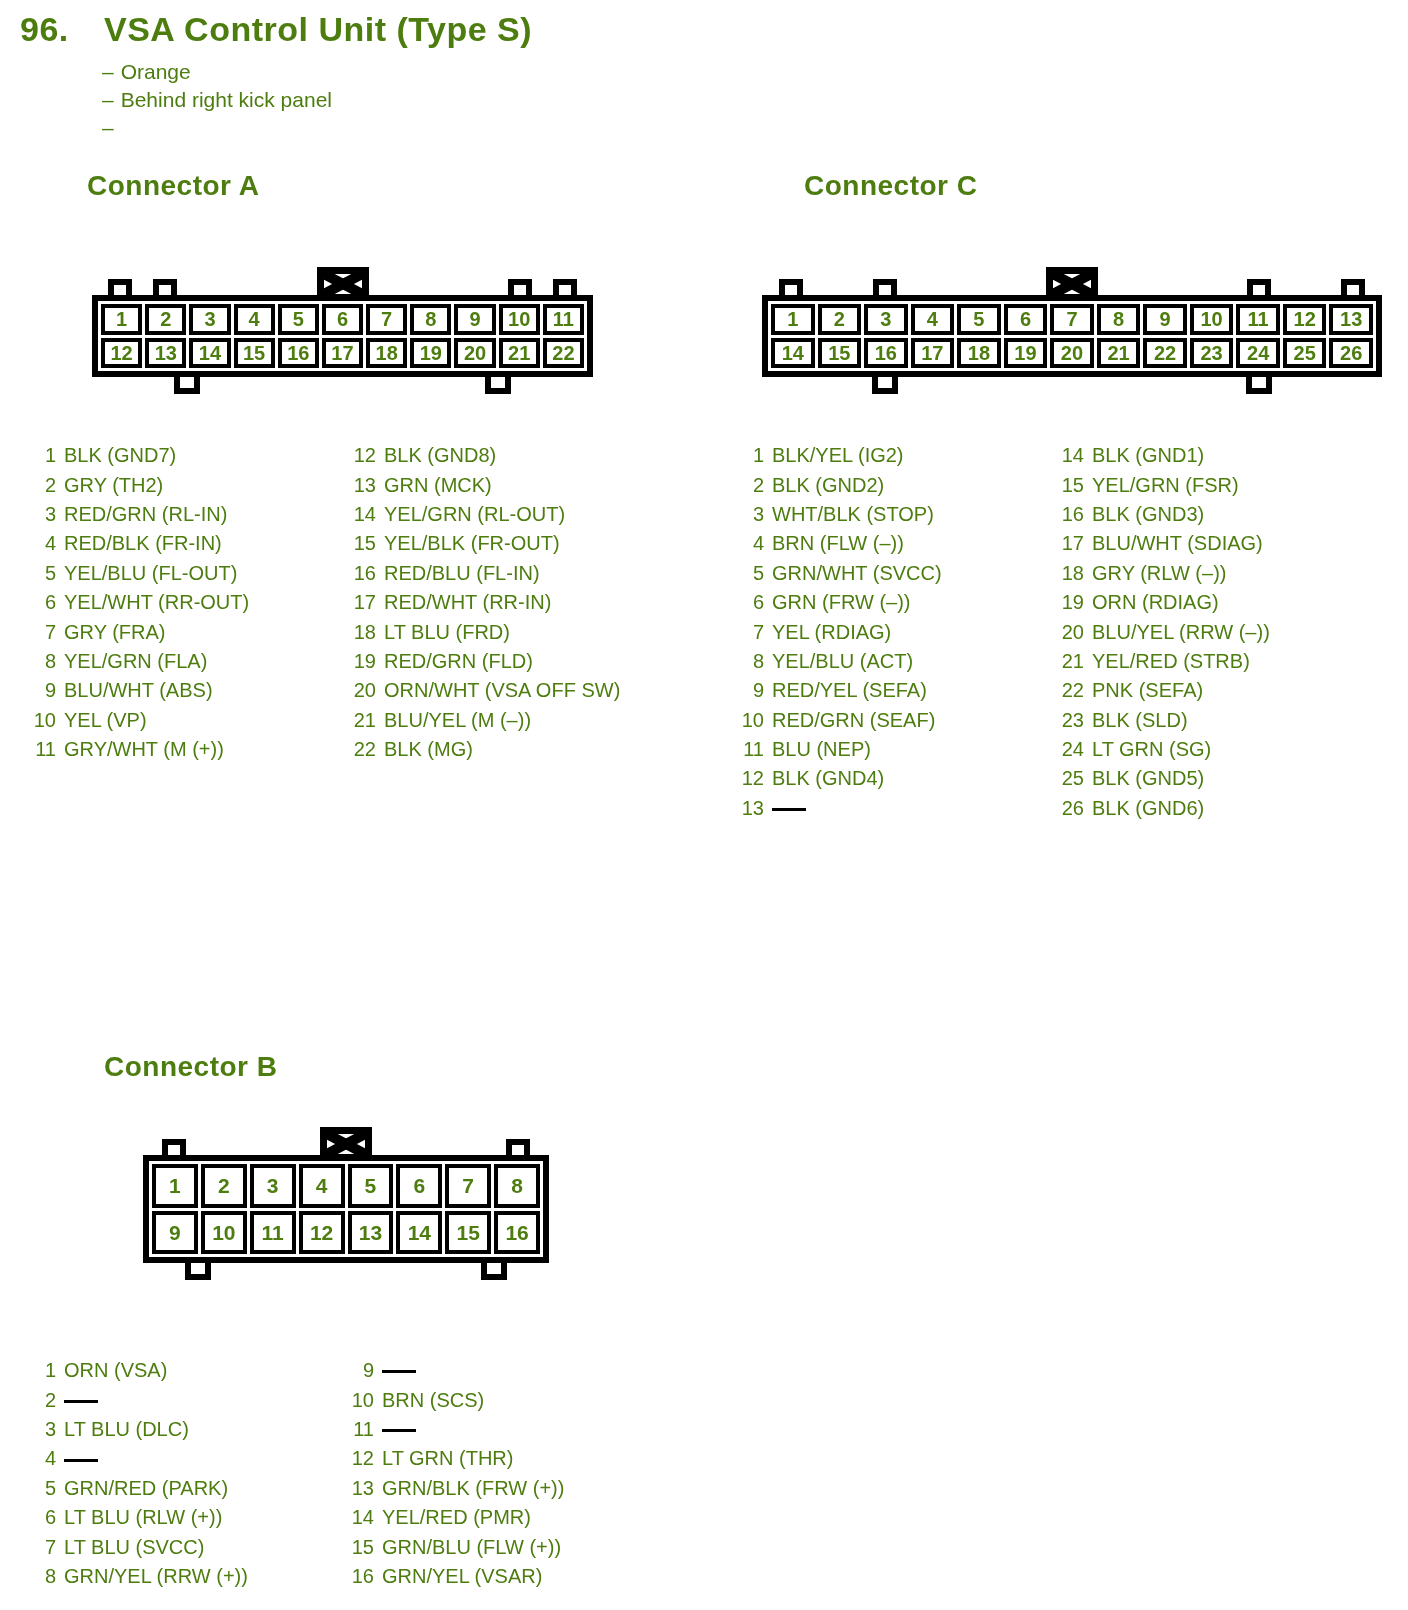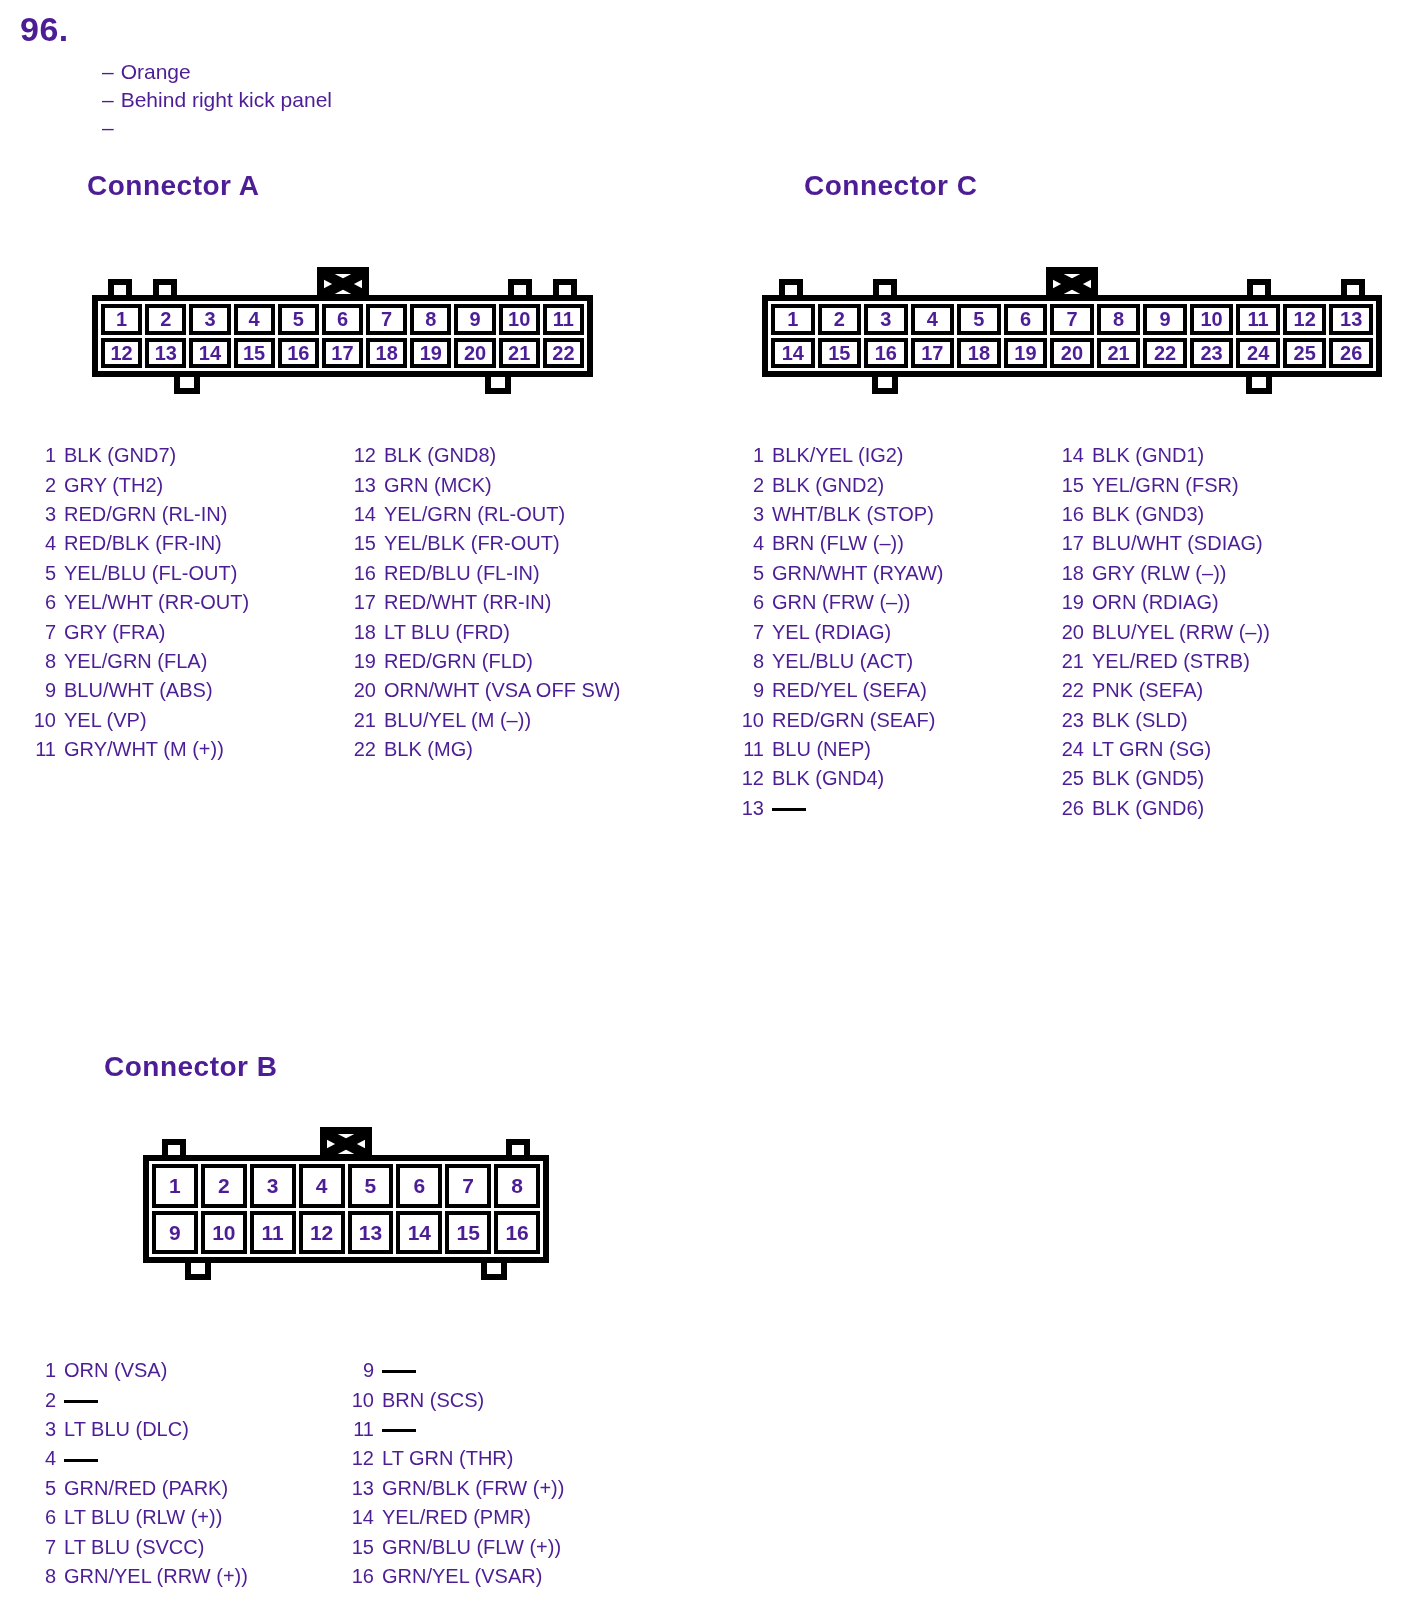--- a/index.html
+++ b/index.html
@@ -1,18 +1,18 @@
 <!DOCTYPE html>
 <html><head>
 <meta charset="utf-8">
 <style>
   html,body{margin:0;padding:0;background:#ffffff;}
   .page{
     position:relative;width:1408px;height:1610px;background:#ffffff;overflow:hidden;
-    font-family:"Liberation Sans","DejaVu Sans",sans-serif;color:#4c1d95;
+    font-family:"Liberation Sans","DejaVu Sans",sans-serif;color:#4d7c0f;
   }
   
   .title-num{position:absolute;left:20px;top:10px;font-size:34px;font-weight:bold;letter-spacing:0.5px;}
   .title-text{position:absolute;left:104px;top:10px;font-size:34px;font-weight:bold;letter-spacing:0.5px;}
   .notes{position:absolute;left:102px;top:58px;font-size:21px;}
   .note{display:flex;height:28px;align-items:center;white-space:nowrap;}
   .note .bullet{margin-right:7px;}
   .sec-head{position:absolute;font-size:28px;font-weight:bold;letter-spacing:0.5px;}
   #headA{left:87px;top:170px;}
   #headC{left:804px;top:170px;}
@@ -60,20 +60,21 @@
   .pin-row{display:flex;height:29.4px;align-items:center;white-space:nowrap;}
   .pin-num{width:28px;text-align:right;margin-right:8px;flex:none;}
   .dash{display:inline-block;width:34px;height:0;border-top:3px solid #000;vertical-align:middle;}
 </style>
 </head>
 <body>
 
 <div class="page">
 
   <span class="title-num">96.</span>
+  <span class="title-text">VSA Control Unit (Type S)</span>
 
   <div class="notes">
     <div class="note">
       <span class="bullet">–</span>
       <span>Orange</span>
     </div>
     <div class="note">
       <span class="bullet">–</span>
       <span>Behind right kick panel</span>
     </div>
@@ -303,21 +304,21 @@
       <div class="pin-row">
         <span class="pin-num">3</span>
         <span class="pin-label">WHT/BLK (STOP)</span>
       </div>
       <div class="pin-row">
         <span class="pin-num">4</span>
         <span class="pin-label">BRN (FLW (–))</span>
       </div>
       <div class="pin-row">
         <span class="pin-num">5</span>
-        <span class="pin-label">GRN/WHT (RYAW)</span>
+        <span class="pin-label">GRN/WHT (SVCC)</span>
       </div>
       <div class="pin-row">
         <span class="pin-num">6</span>
         <span class="pin-label">GRN (FRW (–))</span>
       </div>
       <div class="pin-row">
         <span class="pin-num">7</span>
         <span class="pin-label">YEL (RDIAG)</span>
       </div>
       <div class="pin-row">

